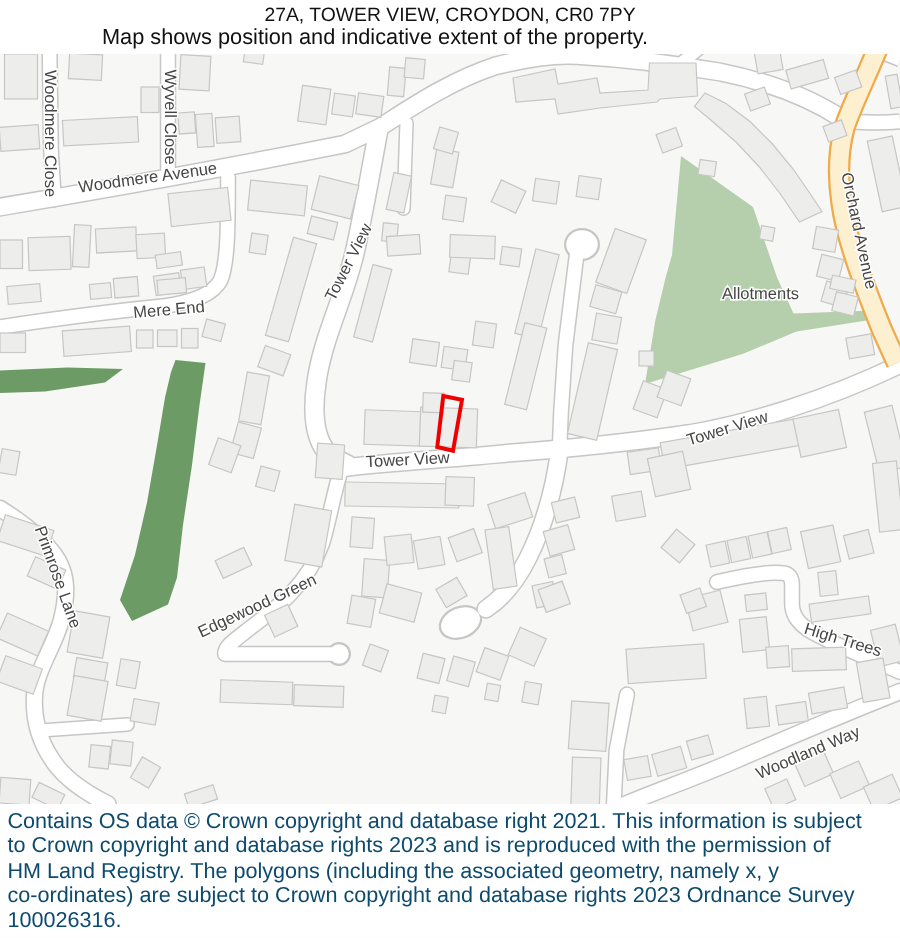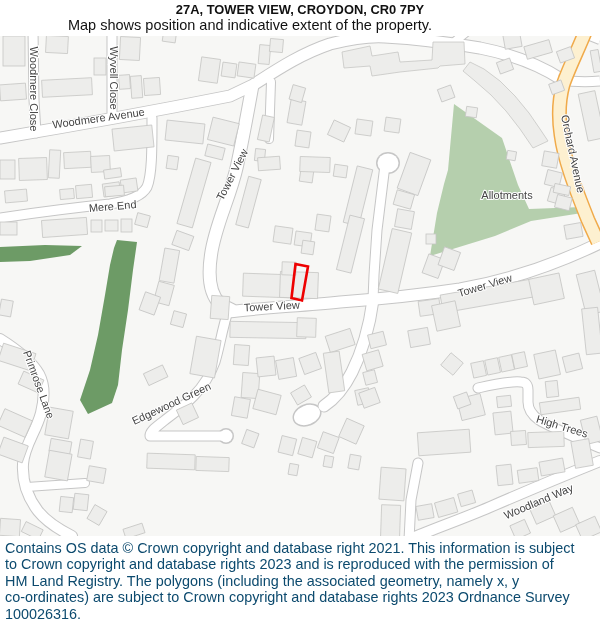--- a/index.html
+++ b/index.html
@@ -1,17 +1,17 @@
 <!DOCTYPE html>
 <html><head>
 <meta charset="utf-8">
 <style>
   html,body{margin:0;padding:0;background:#ffffff;}
   body{width:600px;height:625px;position:relative;font-family:"Liberation Sans",sans-serif;overflow:hidden;}
-  .hdr1{opacity:.999;position:absolute;left:0;top:2px;width:600px;text-align:center;font-size:12.9px;color:#111;font-weight:bold;}
+  .hdr1{opacity:.999;position:absolute;left:0;top:2px;width:600px;text-align:center;font-size:12.9px;color:#111;}
   .hdr2{opacity:.999;position:absolute;left:0;top:17px;width:500px;text-align:center;font-size:14.5px;color:#111;}
   .ftr{opacity:.999;position:absolute;left:5px;top:540px;width:596px;font-size:14.4px;color:#0c4a6e;line-height:16.4px;}
   svg{position:absolute;left:0;top:36px;opacity:.999;-webkit-font-smoothing:antialiased;}
   text{-webkit-font-smoothing:antialiased;}
   .bld{fill:#ededeb;stroke:#c6c6c4;stroke-width:0.8;}
   .lbl{opacity:.999;font-family:"Liberation Sans",sans-serif;font-size:11px;fill:#454545;stroke:#ffffff;stroke-width:2px;paint-order:stroke;}
 </style>
 </head>
 <body>
 

